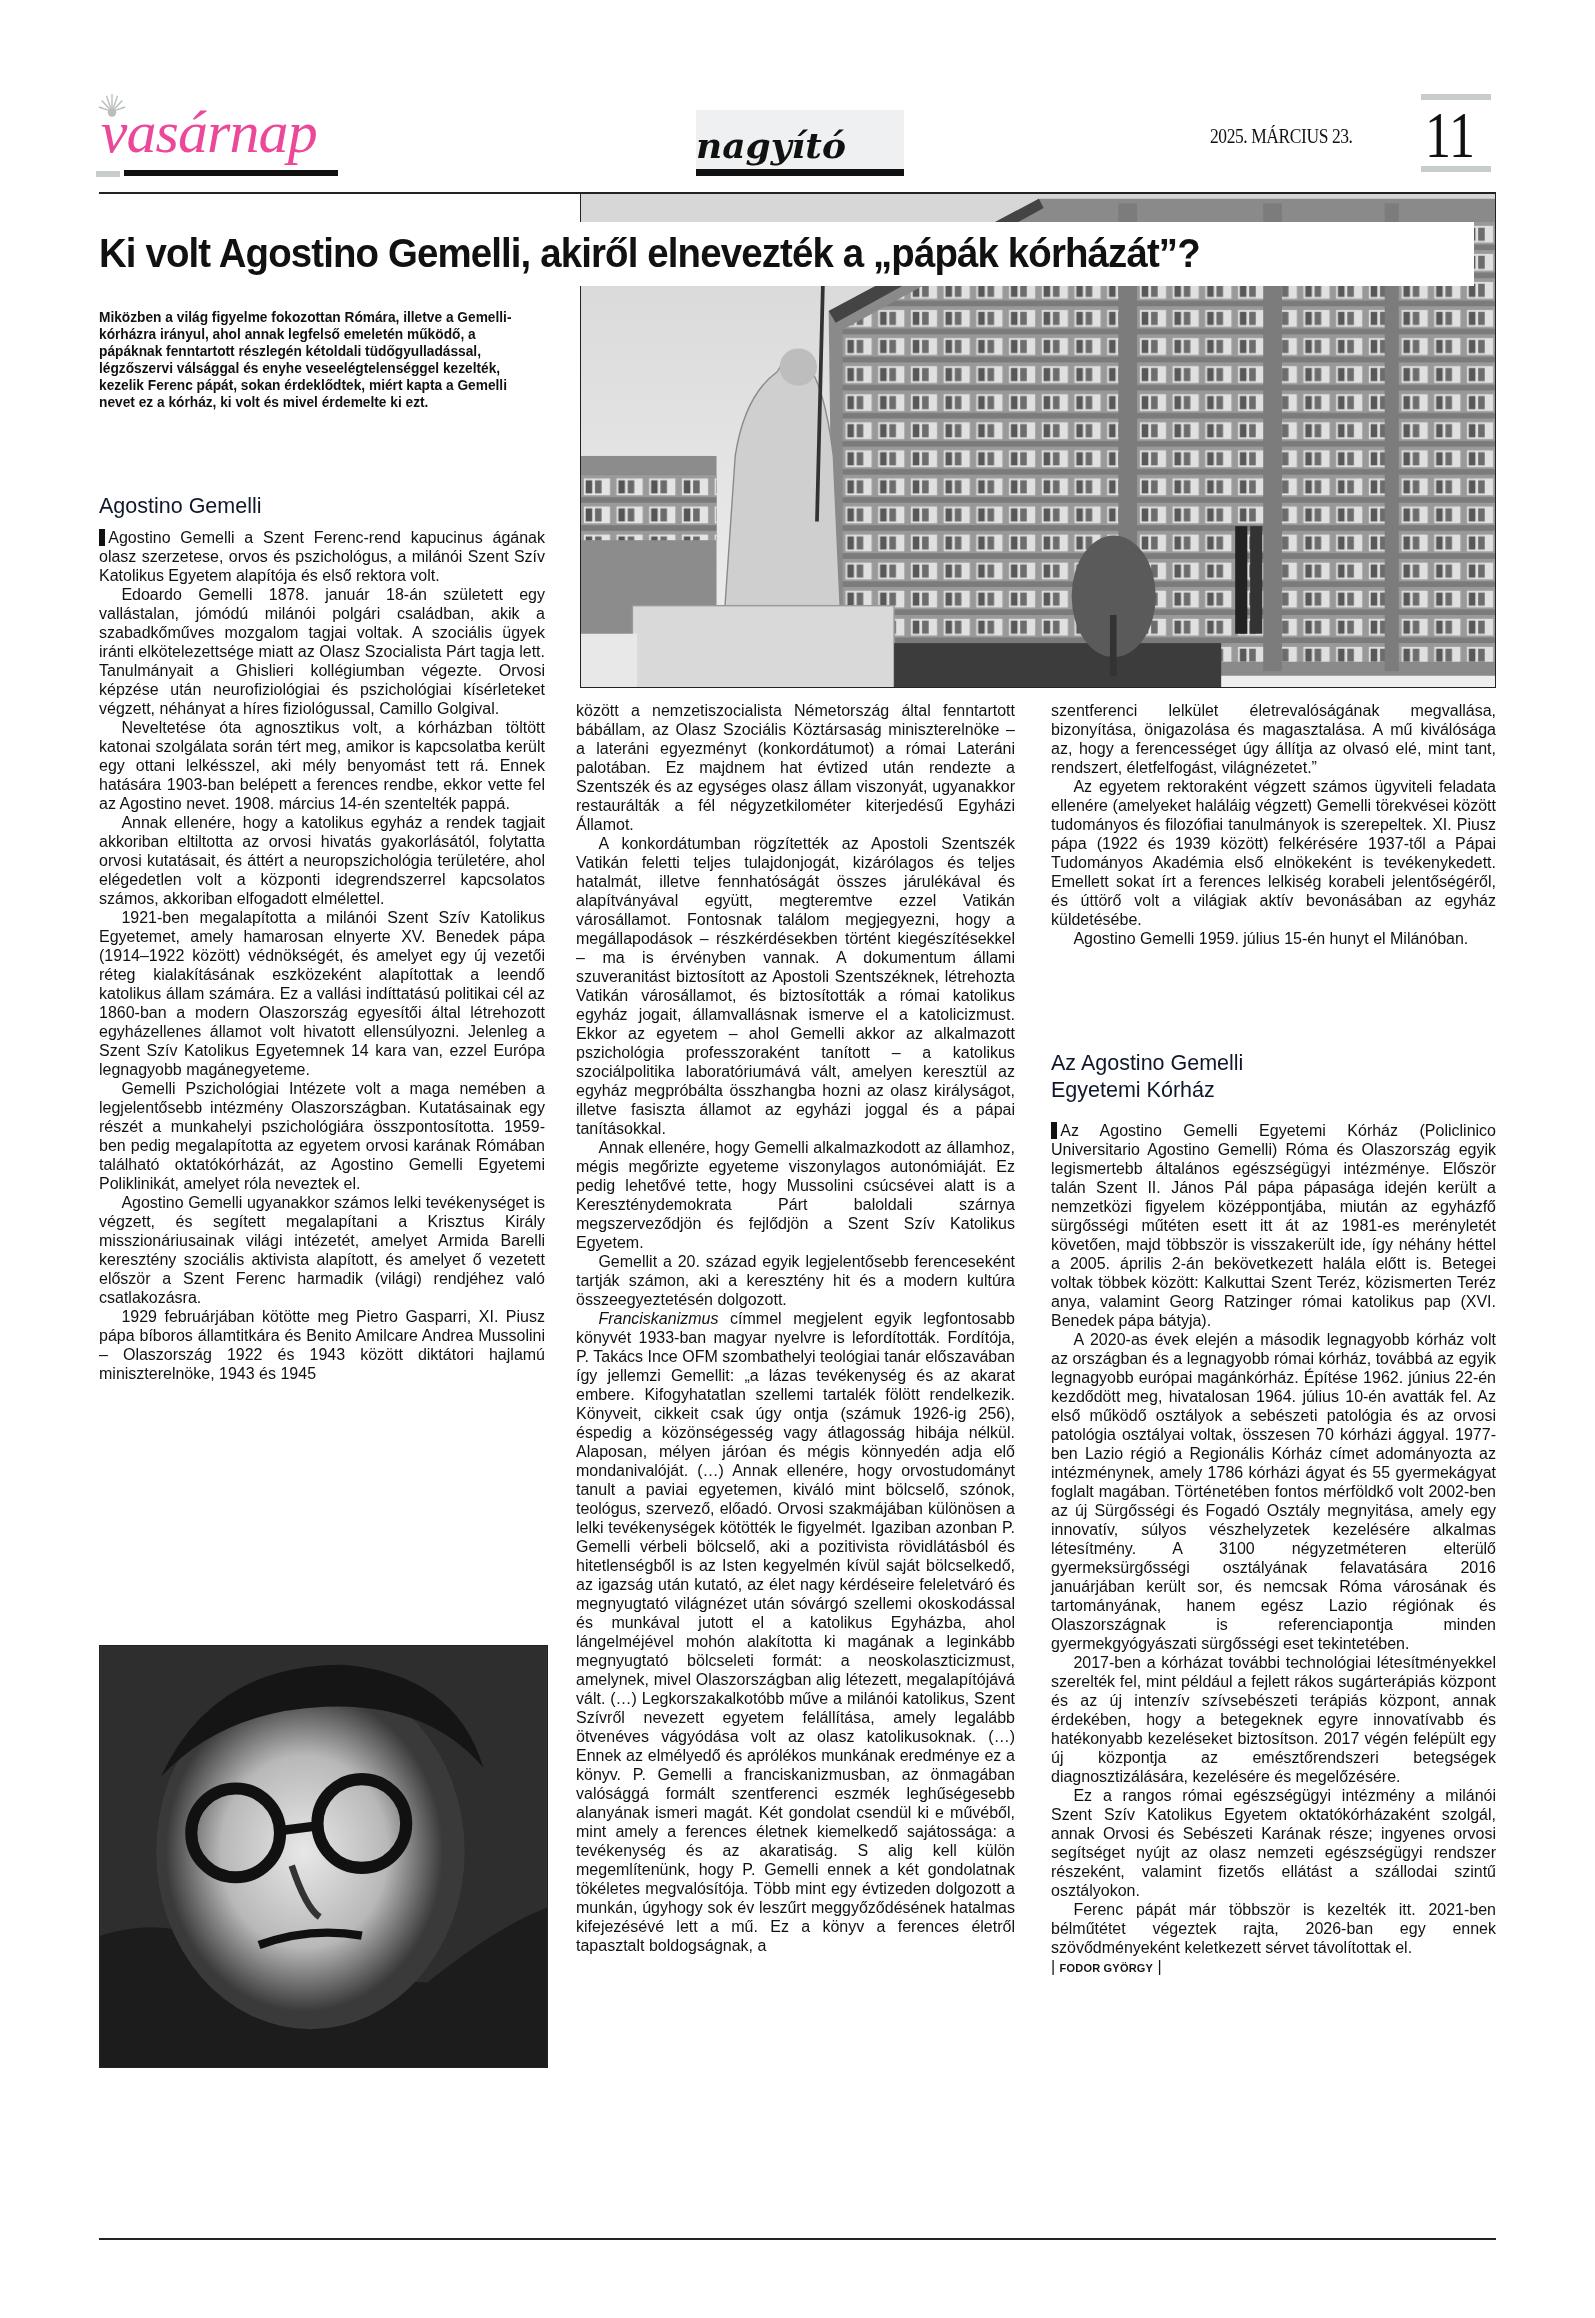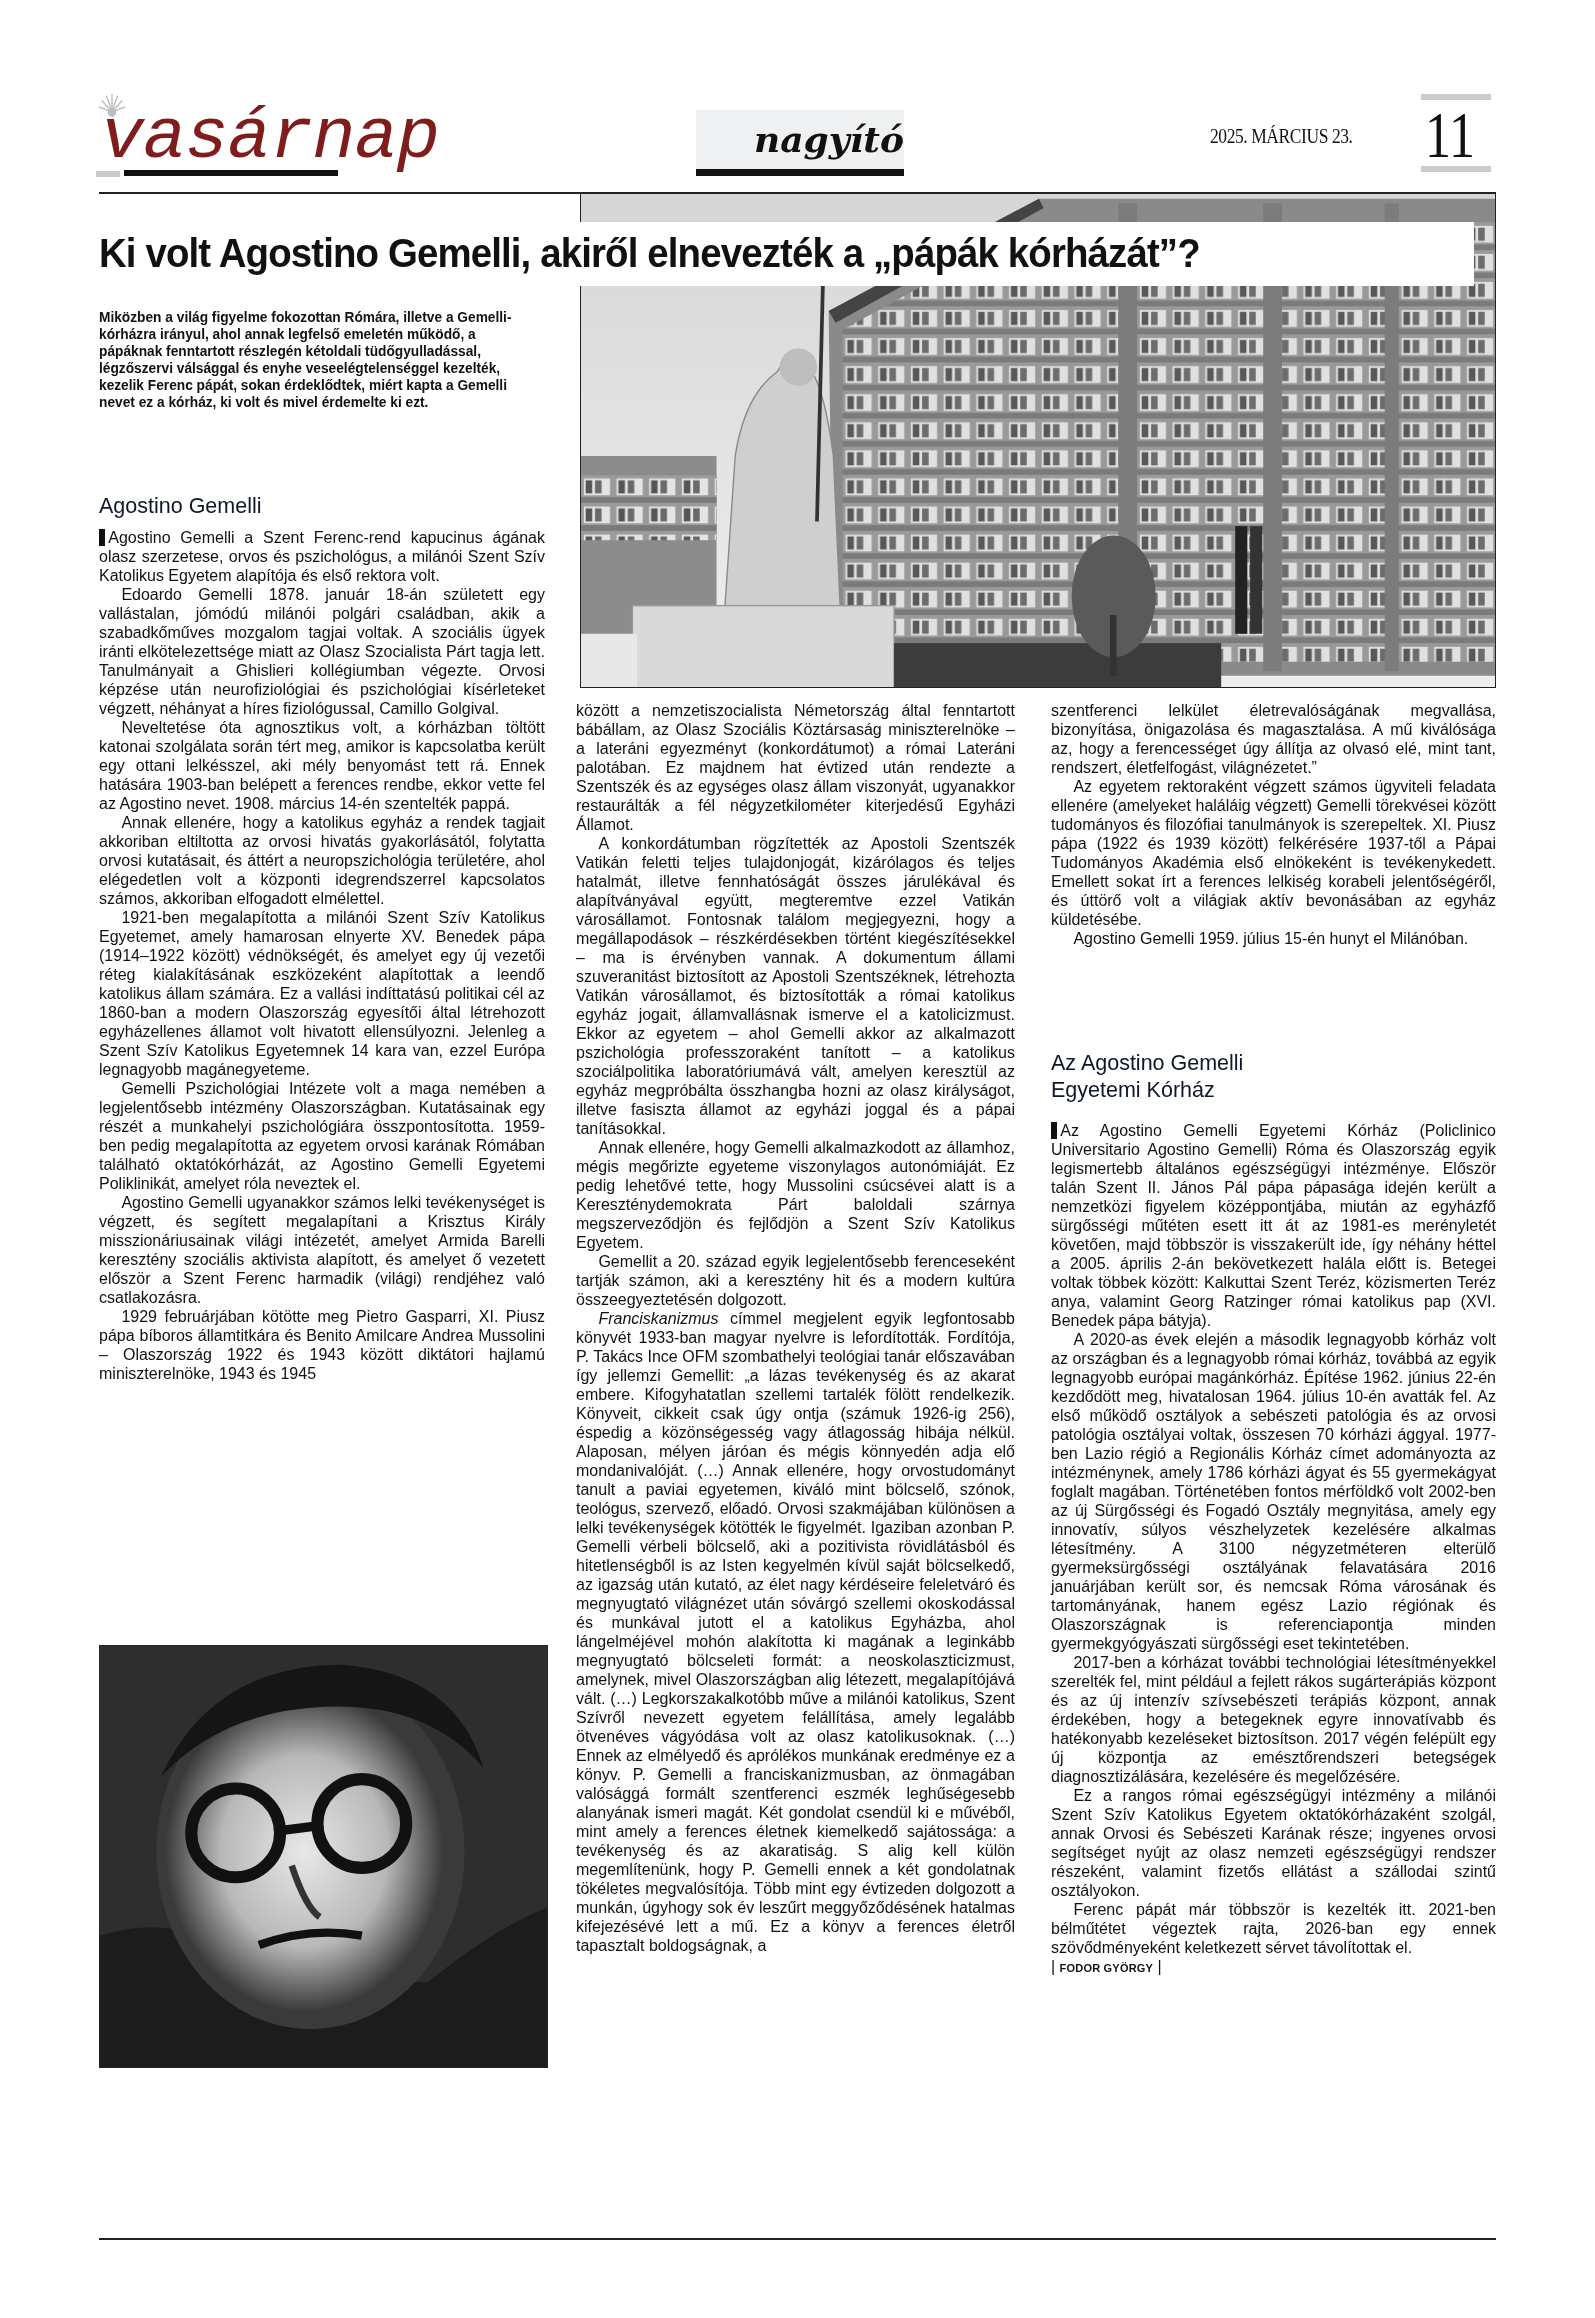--- a/index.html
+++ b/index.html
@@ -1,25 +1,25 @@
 <!DOCTYPE html>
 <html style="font-size:7.5px"><head>
 <meta charset="utf-8">
 <style>
   html,body{margin:0;padding:0;background:#ffffff;}
   body{width:1595px;height:2319px;position:relative;overflow:hidden;font-family:"Liberation Sans","DejaVu Sans",sans-serif;color:#111;}
   .abs{position:absolute;}
   
   .logo{left:96px;top:93px;width:252px;height:70px;}
-  .logo-text{position:absolute;left:4.7px;top:9.3px;font-family:Liberation Mono, monospace;font-style:italic;font-size:72px;letter-spacing:-0.9px;color:#7f1d1d;line-height:1;}
+  .logo-text{position:absolute;left:4.7px;top:9.3px;font-family:Liberation Serif, serif;font-style:italic;font-size:60px;letter-spacing:-0.9px;color:#ec4899;line-height:1;}
   .logo-sun{position:absolute;left:1.9px;top:0;width:28px;height:28px;}
   .logo-bar-grey{position:absolute;left:0;top:78px;width:24px;height:5.6px;background:#c8ccca;}
   .logo-bar-black{position:absolute;left:28px;top:77px;width:214px;height:5.6px;background:#111;}
   .section-box{left:696px;top:110px;width:208px;height:59px;background:#eef0f1;}
-  .section-label{position:absolute;left:0;right:0;top:8px;text-align:right;font-family:"DejaVu Serif","Liberation Serif",serif;font-style:italic;font-weight:bold;font-size:36px;color:#111;}
+  .section-label{position:absolute;left:0;right:0;top:14px;text-align:left;font-family:"DejaVu Serif","Liberation Serif",serif;font-style:italic;font-weight:bold;font-size:36px;color:#111;}
   .section-underline{left:696px;top:169px;width:208px;height:6.5px;background:#111;}
   .date{left:1210px;top:125px;font-family:"Liberation Serif","DejaVu Serif",serif;font-size:20.6px;letter-spacing:-0.5px;transform:scaleX(0.85);transform-origin:left;color:#111;}
   .page-num-top{left:1421px;top:94px;width:70px;height:5.6px;background:#c8ccca;}
   .page-num{left:1425px;top:103px;font-family:"Liberation Serif","DejaVu Serif",serif;font-size:65px;line-height:1;color:#111;transform:scaleX(0.8);transform-origin:left;}
   .page-num-bot{left:1421px;top:166px;width:70px;height:5.6px;background:#c8ccca;}
   .top-rule{left:99px;top:192px;width:1397px;height:2.3px;background:#222;}
   
   .photo{left:580px;top:193px;width:916px;height:495px;border:0.9px solid #222;box-sizing:border-box;overflow:hidden;background:#bcbcbc;}
   .headline-band{left:99px;top:222px;width:1375px;height:64px;background:#fff;}
   .headline{left:99px;top:231px;font-family:"Liberation Sans","DejaVu Sans",sans-serif;font-weight:bold;font-size:40px;letter-spacing:-0.9px;color:#111;white-space:nowrap;transform:scaleX(0.96);transform-origin:left;}

